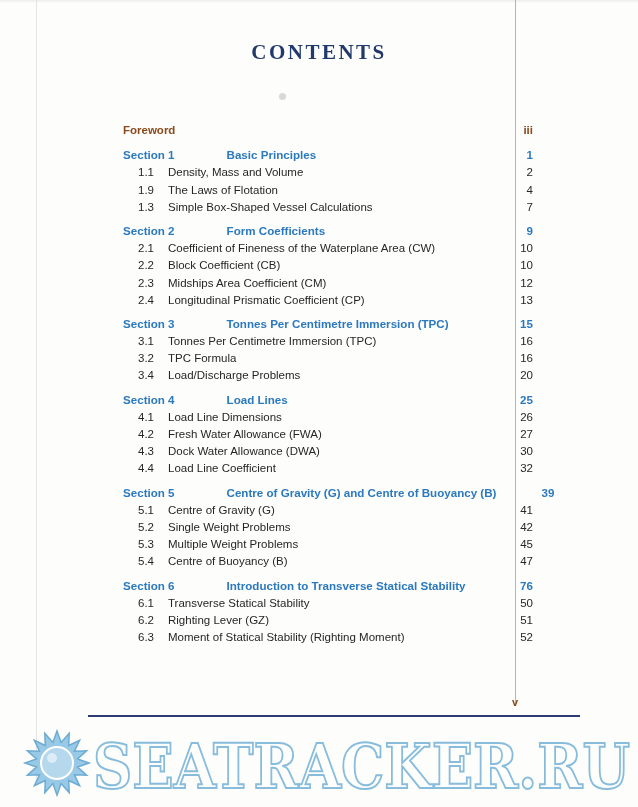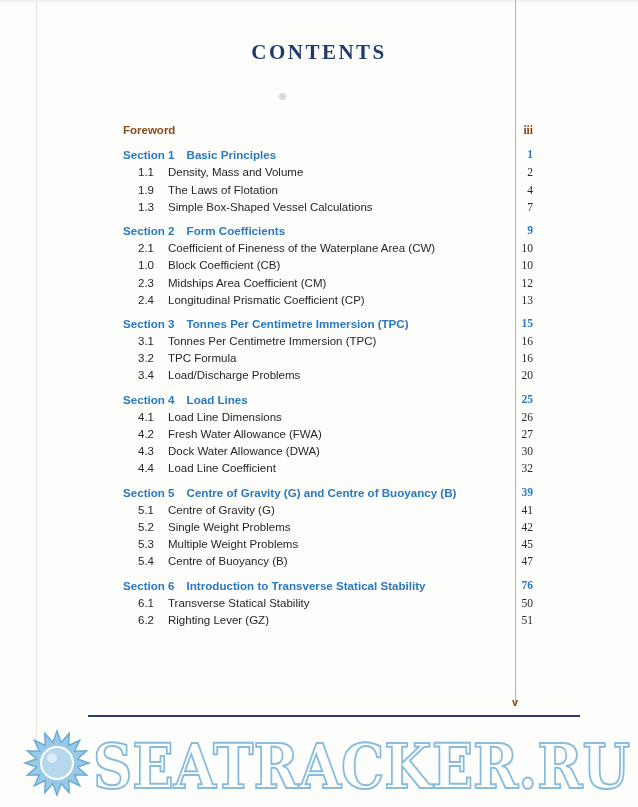--- a/index.html
+++ b/index.html
@@ -21,26 +21,26 @@
   .edge-left{position:absolute;left:36px;top:0;width:1px;height:782px;background:#e6e6e2;}
   .artifact{position:absolute;left:279px;top:93px;width:7px;height:7px;border-radius:50%;background:#d9d9d5;}
 
   .title{position:absolute;top:40px;left:0;right:0;text-align:center;
     font-family:"Liberation Serif",serif;font-weight:bold;font-size:21px;
     letter-spacing:2.5px;color:var(--c-title);}
 
   .toc{position:absolute;left:123px;top:124px;width:410px;}
   .row{display:flex;align-items:flex-start;height:17.2px;white-space:nowrap;
     font-size:11.5px;color:var(--c-black);}
-  .pg{margin-left:auto;padding-left:4px;text-align:right;min-width:18px;flex-shrink:0;font-family:Liberation Serif, serif;}
+  .pg{margin-left:auto;padding-left:4px;text-align:right;min-width:18px;flex-shrink:0;}
 
   .front{color:var(--c-maroon);font-weight:bold;margin-bottom:7px;}
   .front .pg{color:var(--c-maroon);}
 
-  .heading{color:var(--c-blue);font-weight:bold;margin-top:6px;margin-bottom:1px;font-size:11.6px;}
+  .heading{color:var(--c-blue);font-weight:bold;margin-top:6px;margin-bottom:1px;font-size:11.6px;gap:40px;}
   .heading .sec-title{margin-left:12px;}
   .heading .pg{color:var(--c-blue);}
 
   .item .num{margin-left:15px;width:30px;flex-shrink:0;}
   .item .label{flex:1;overflow:hidden;}
 
   .vrule{position:absolute;left:515px;top:0;width:1px;height:706px;background:#a8a8a4;opacity:.85;}
   .footer-rule{position:absolute;left:88px;top:715px;width:492px;height:2px;background:var(--c-rule);}
   .folio{position:absolute;left:503px;top:696px;width:24px;text-align:center;
     font-size:11px;font-weight:bold;color:var(--c-maroon);}
@@ -98,21 +98,21 @@
       <span class="pg">9</span>
     </div>
     <div class="items">
   <div class="row item">
     <span class="num">2.1</span>
     <span class="label">Coefficient of Fineness of the Waterplane Area (CW)</span>
     <span class="pg">10</span>
   </div>
 
   <div class="row item">
-    <span class="num">1.0</span>
+    <span class="num">2.2</span>
     <span class="label">Block Coefficient (CB)</span>
     <span class="pg">10</span>
   </div>
 
   <div class="row item">
     <span class="num">2.3</span>
     <span class="label">Midships Area Coefficient (CM)</span>
     <span class="pg">12</span>
   </div>
 
@@ -230,20 +230,25 @@
     <span class="label">Transverse Statical Stability</span>
     <span class="pg">50</span>
   </div>
 
   <div class="row item">
     <span class="num">6.2</span>
     <span class="label">Righting Lever (GZ)</span>
     <span class="pg">51</span>
   </div>
 
+  <div class="row item">
+    <span class="num">6.3</span>
+    <span class="label">Moment of Statical Stability (Righting Moment)</span>
+    <span class="pg">52</span>
+  </div>
 </div>
   </div>
 </div>
 
   <div class="vrule"></div>
   <div class="footer-rule"></div>
   <div class="folio">v</div>
 
   <div class="watermark">
     <svg width="638" height="83" viewBox="0 0 638 83">

